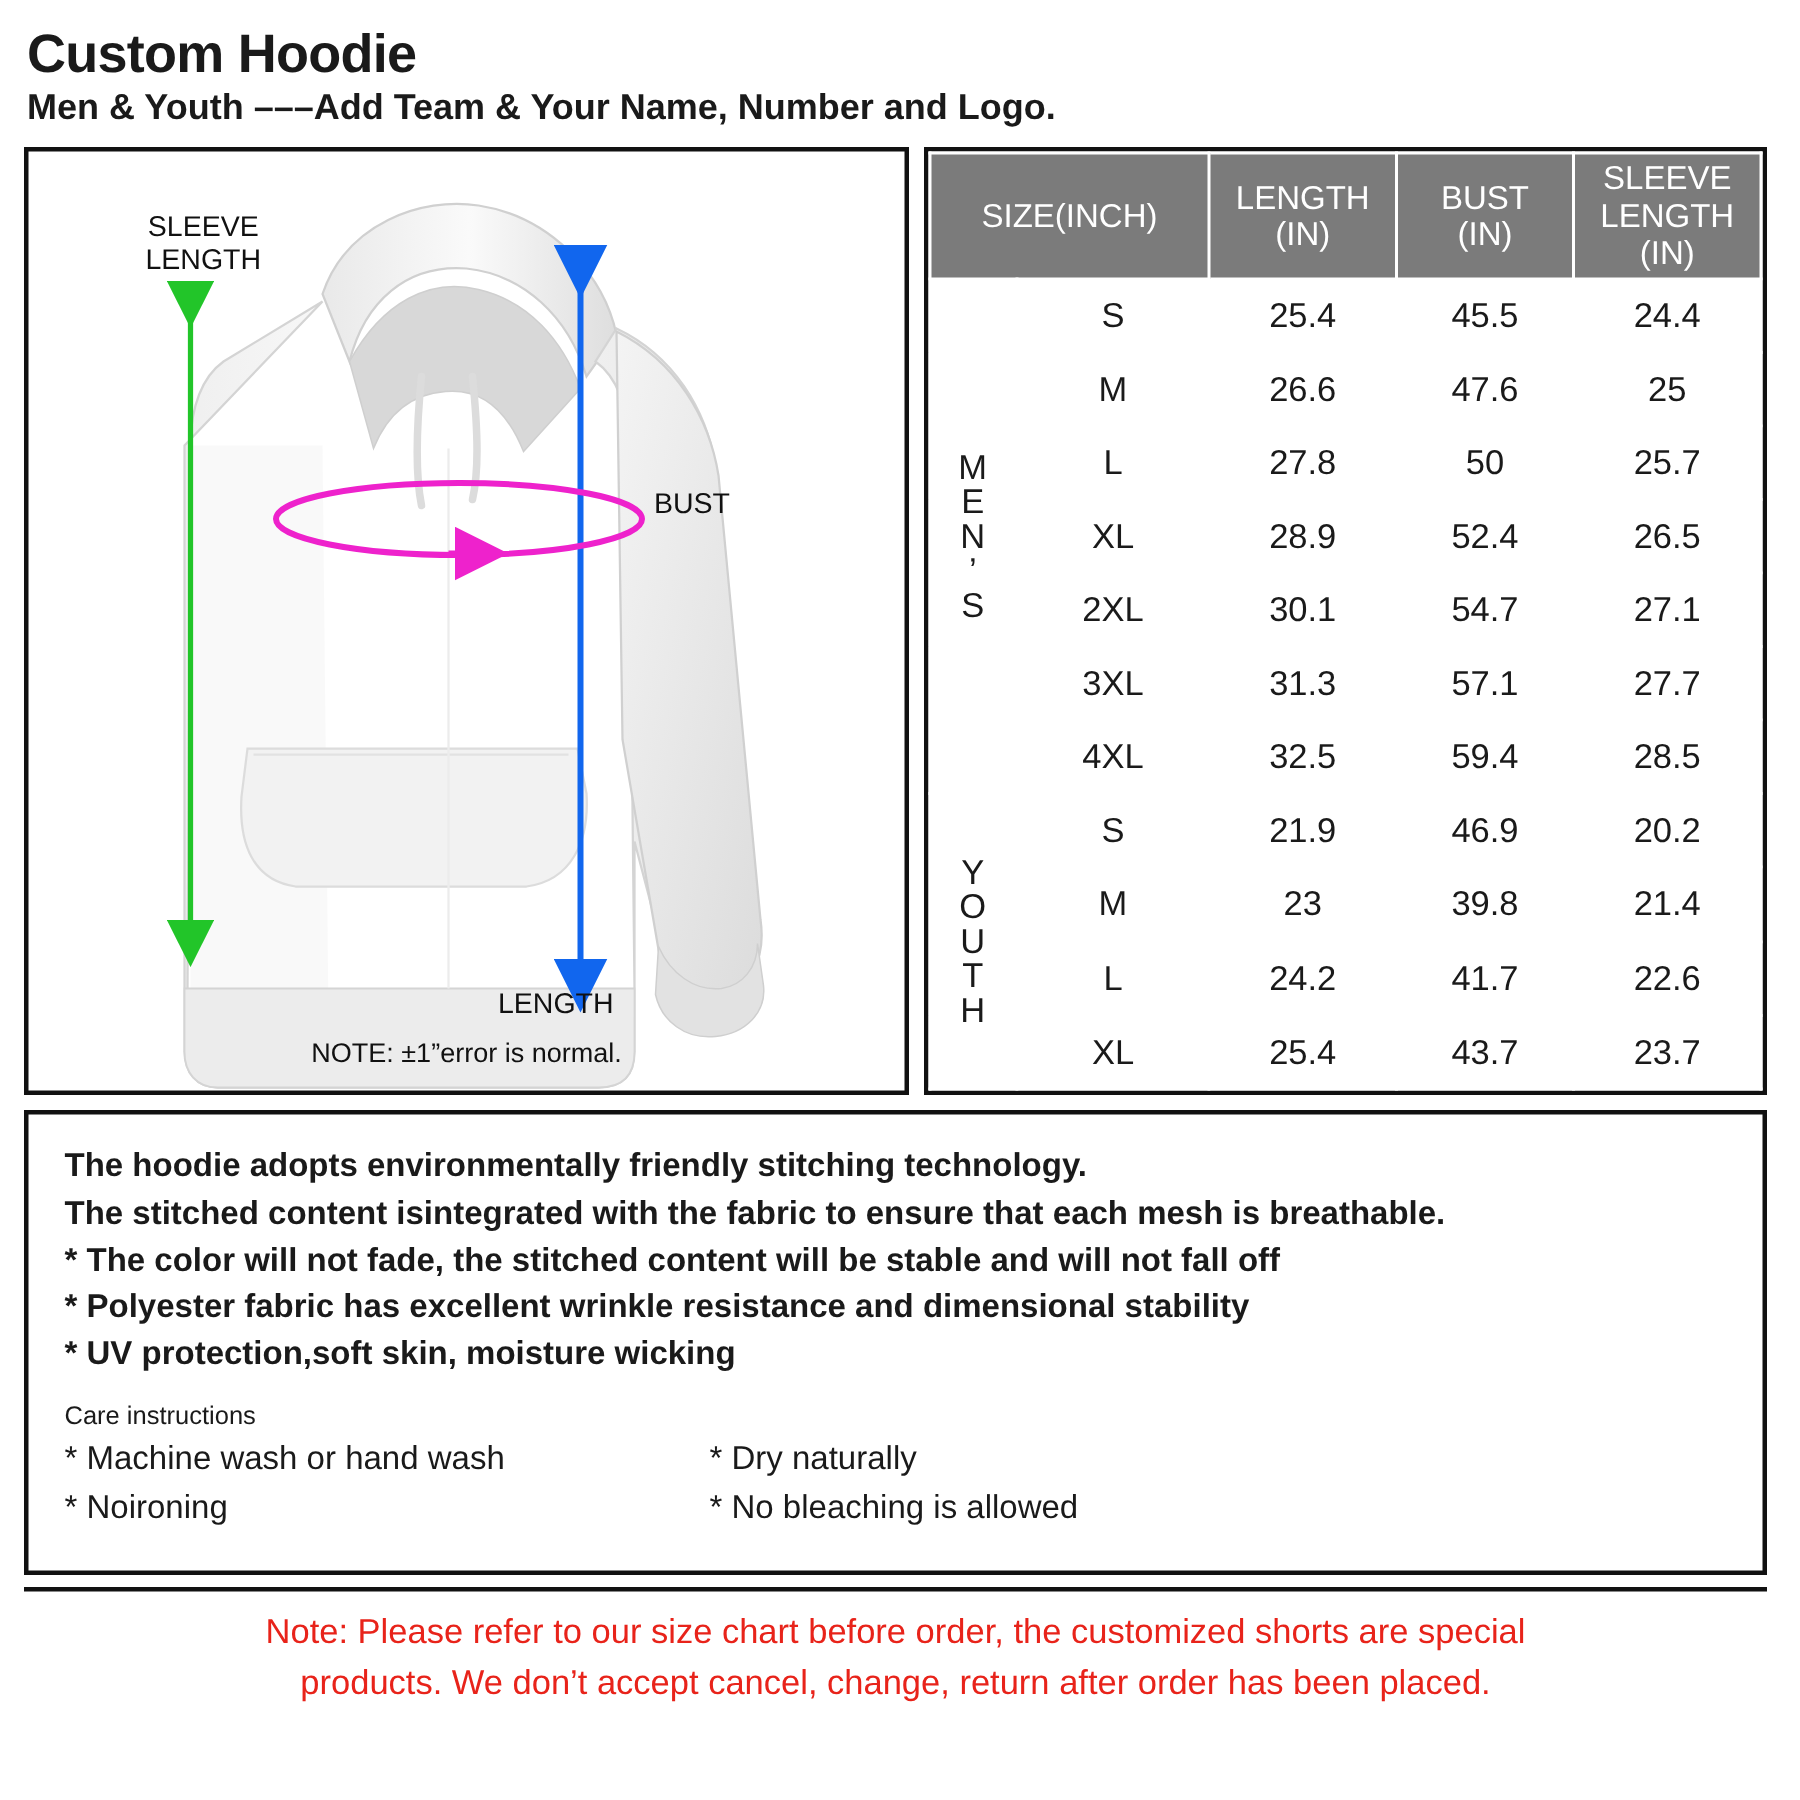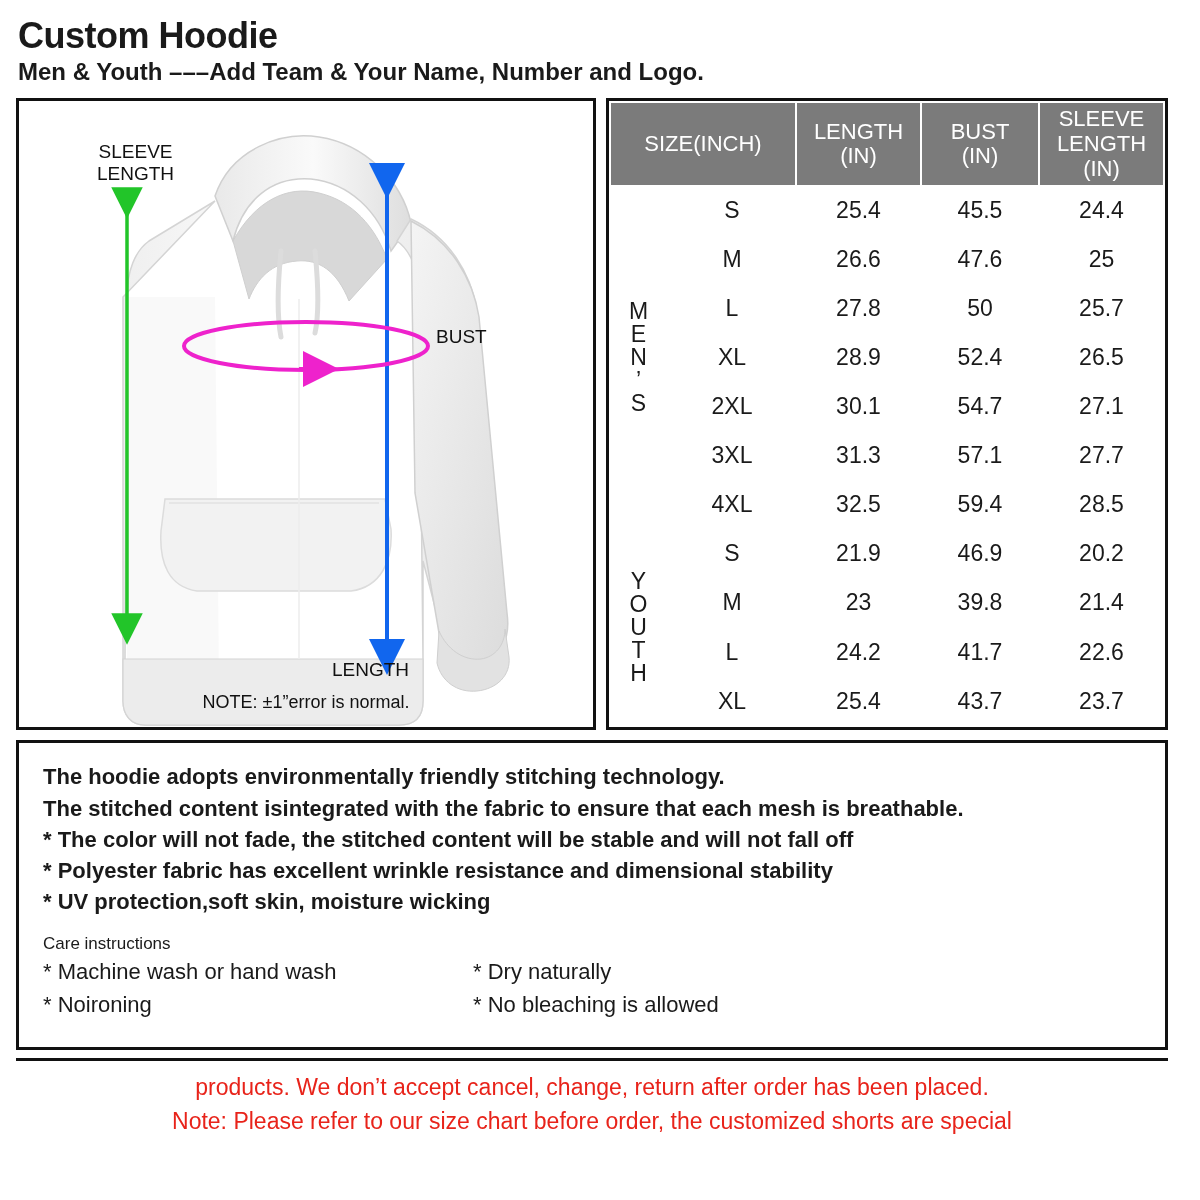--- a/index.html
+++ b/index.html
@@ -6,21 +6,21 @@
   html, body {
     margin: 0; padding: 0;
     width: 1200px; height: 1200px;
     background: #ffffff;
     font-family: "Liberation Sans", sans-serif;
     color: #1a1a1a;
   }
   .page {
     position: relative;
     width: 1200px; height: 988px;
-    padding: 14px 32px 0 16px;
+    padding: 14px 22px 0 16px;
   }
 
   
   .title {
     font-size: 36px;
     font-weight: bold;
     letter-spacing: -0.5px;
     margin: 2px 0 2px 2px;
     line-height: 1.1;
   }
@@ -369,17 +369,17 @@
     <div class="care-title">Care instructions</div>
     <div class="care-grid">
       <div>* Machine wash or hand wash</div>
       <div>* Dry naturally</div>
       <div>* Noironing</div>
       <div>* No bleaching is allowed</div>
     </div>
   </div>
 
   <div class="bottom-note">
+    <div>Note: Please refer to our size chart before order, the customized shorts are special</div>
     <div>products. We don’t accept cancel, change, return after order has been placed.</div>
-    <div>Note: Please refer to our size chart before order, the customized shorts are special</div>
   </div>
 
 </div>
 
 </body></html>

